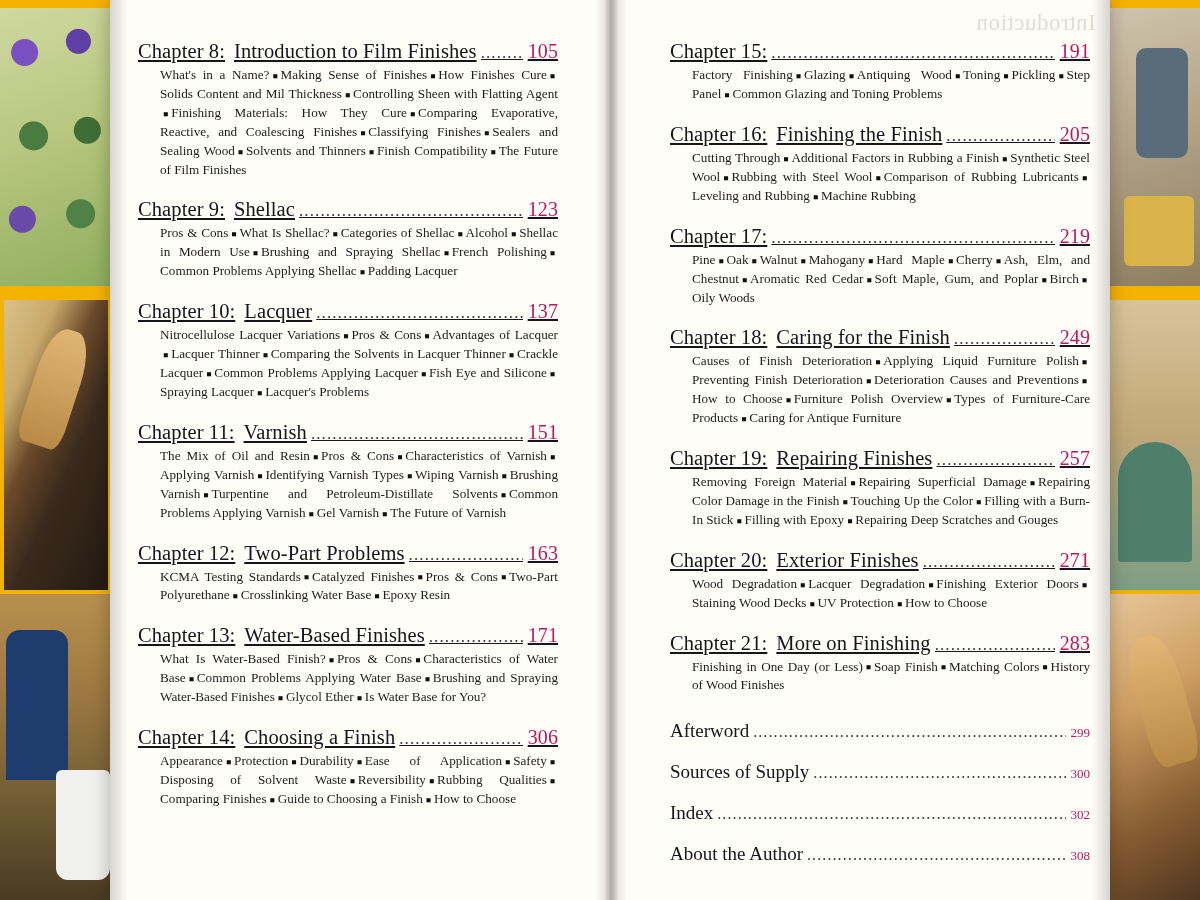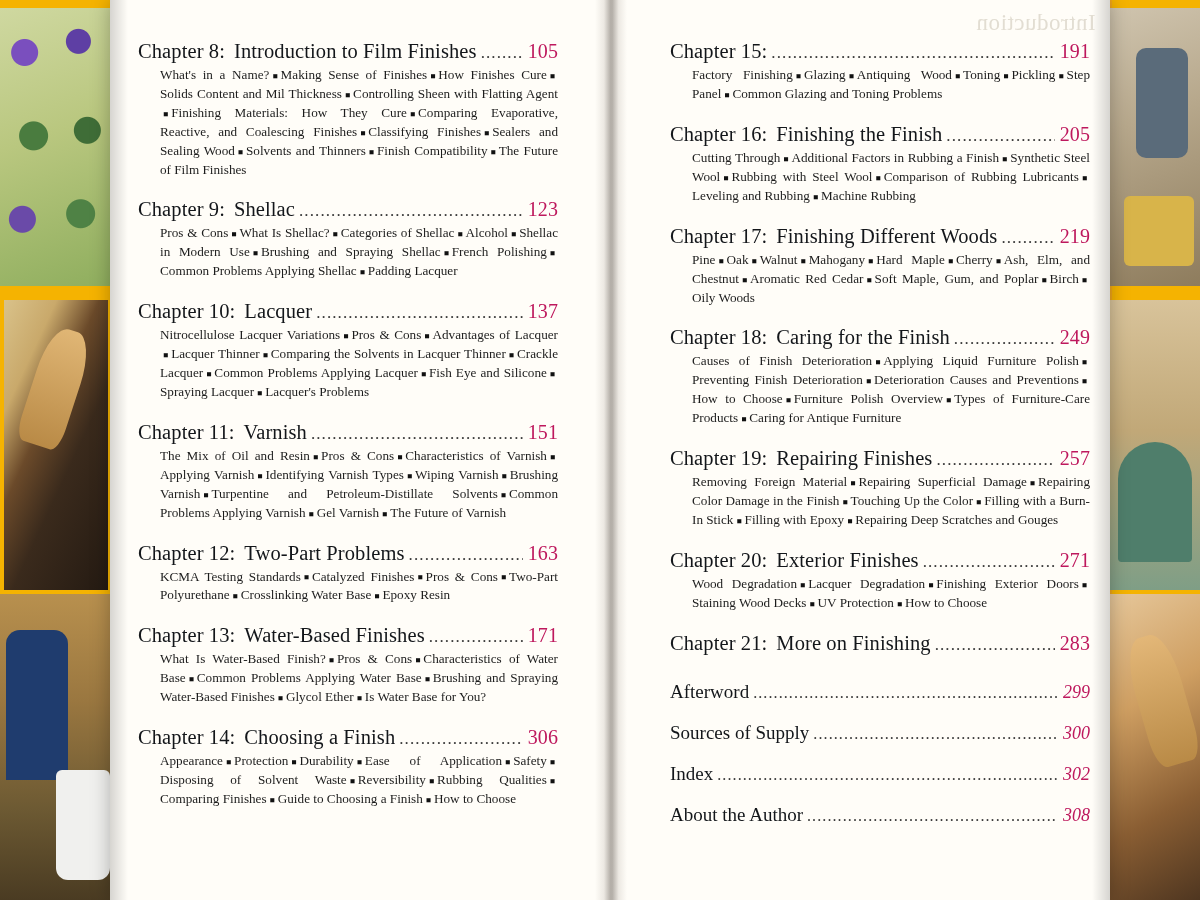--- a/index.html
+++ b/index.html
@@ -153,20 +153,21 @@
 
   .entry { margin-bottom: 19px; }
 
   .chap-line {
     display: flex;
     align-items: baseline;
     white-space: nowrap;
     font-size: 20.5px;
     color: #13161a;
     letter-spacing: 0.1px;
+    text-decoration: underline;
   }
   .chap-num {
     font-weight: normal;
   }
   .chap-title {
     margin-left: 9px;
   }
   .dots {
     flex: 1 1 auto;
     overflow: hidden;
@@ -202,21 +203,21 @@
   .backmatter { margin-top: 26px; }
   .back-line {
     display: flex;
     align-items: baseline;
     white-space: nowrap;
     font-size: 19px;
     color: #13161a;
     margin-bottom: 19px;
   }
   .back-line .dots { font-size: 16px; }
-  .back-line .pg { font-size: 18px; font-style: italic; }
+  .back-line .pg { font-size: 13px; }
 </style>
 </head>
 <body>
 
 <div class="page">
   <div class="bg-left-strip"></div>
   <div class="bg-right-strip"></div>
 
   <div class="photo ph-virus"></div>
   <div class="photo ph-hand-tool"></div>
@@ -311,21 +312,20 @@
       <span class="chap-num">Chapter 16:</span>
       <span class="chap-title">Finishing the Finish</span>
       <span class="dots">..................................................................................................</span>
       <span class="pg">205</span>
     </div>
     <div class="topics"><span>Cutting Through</span><span class="sq">■</span><span>Additional Factors in Rubbing a Finish</span><span class="sq">■</span><span>Synthetic Steel Wool</span><span class="sq">■</span><span>Rubbing with Steel Wool</span><span class="sq">■</span><span>Comparison of Rubbing Lubricants</span><span class="sq">■</span><span>Leveling and Rubbing</span><span class="sq">■</span><span>Machine Rubbing</span></div>
   </div>
   <div class="entry">
     <div class="chap-line">
       <span class="chap-num">Chapter 17:</span>
-      <span class="chap-title">Finishing Different Woods</span>
       <span class="dots">..................................................................................................</span>
       <span class="pg">219</span>
     </div>
     <div class="topics"><span>Pine</span><span class="sq">■</span><span>Oak</span><span class="sq">■</span><span>Walnut</span><span class="sq">■</span><span>Mahogany</span><span class="sq">■</span><span>Hard Maple</span><span class="sq">■</span><span>Cherry</span><span class="sq">■</span><span>Ash, Elm, and Chestnut</span><span class="sq">■</span><span>Aromatic Red Cedar</span><span class="sq">■</span><span>Soft Maple, Gum, and Poplar</span><span class="sq">■</span><span>Birch</span><span class="sq">■</span><span>Oily Woods</span></div>
   </div>
   <div class="entry">
     <div class="chap-line">
       <span class="chap-num">Chapter 18:</span>
       <span class="chap-title">Caring for the Finish</span>
       <span class="dots">..................................................................................................</span>
@@ -351,20 +351,21 @@
     </div>
     <div class="topics"><span>Wood Degradation</span><span class="sq">■</span><span>Lacquer Degradation</span><span class="sq">■</span><span>Finishing Exterior Doors</span><span class="sq">■</span><span>Staining Wood Decks</span><span class="sq">■</span><span>UV Protection</span><span class="sq">■</span><span>How to Choose</span></div>
   </div>
   <div class="entry">
     <div class="chap-line">
       <span class="chap-num">Chapter 21:</span>
       <span class="chap-title">More on Finishing</span>
       <span class="dots">..................................................................................................</span>
       <span class="pg">283</span>
     </div>
+    <div class="topics"><span>Finishing in One Day (or Less)</span><span class="sq">■</span><span>Soap Finish</span><span class="sq">■</span><span>Matching Colors</span><span class="sq">■</span><span>History of Wood Finishes</span></div>
   </div>
         <div class="backmatter">
   <div class="back-line">
     <span>Afterword</span>
     <span class="dots">..................................................................................................</span>
     <span class="pg">299</span>
   </div>
   <div class="back-line">
     <span>Sources of Supply</span>
     <span class="dots">..................................................................................................</span>

